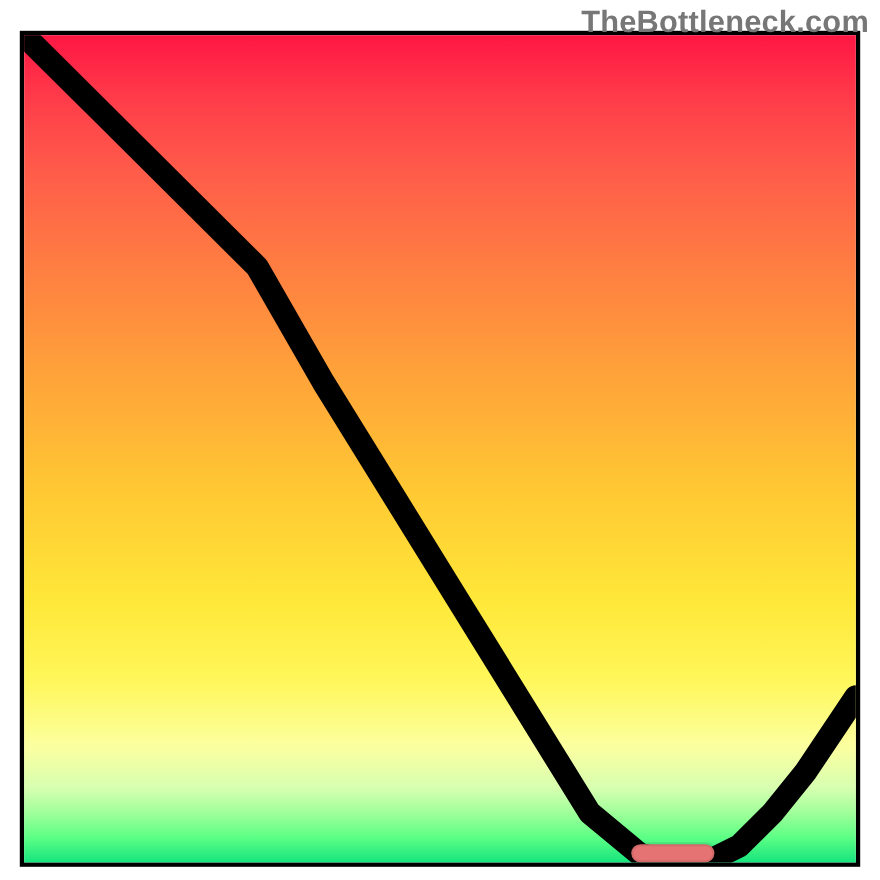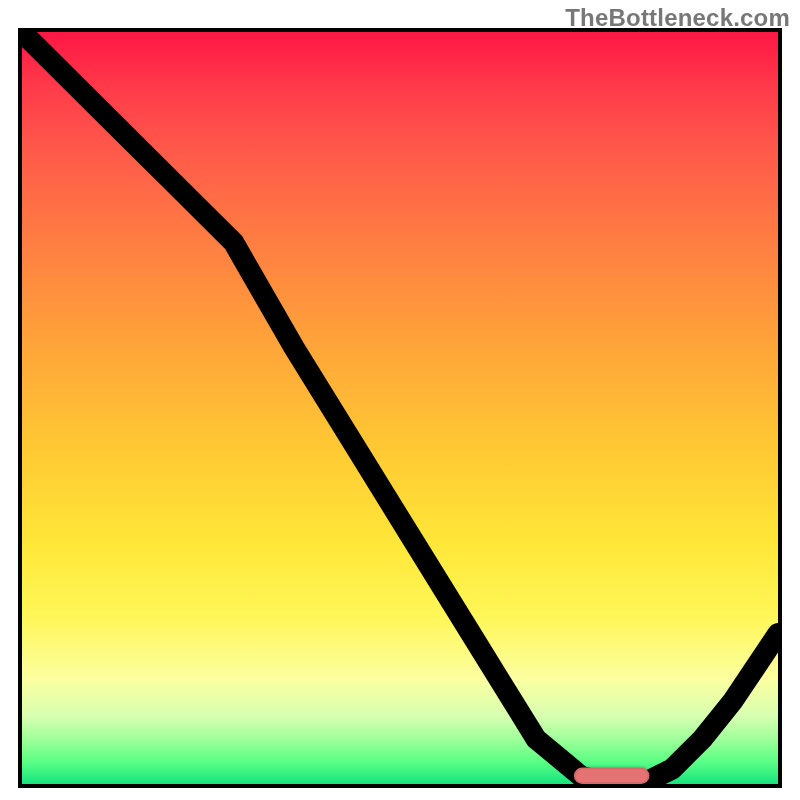--- a/index.html
+++ b/index.html
@@ -12,21 +12,21 @@
   }
   .chart-root {
     position: relative;
     width: 800px;
     height: 800px;
   }
   .watermark {
     position: absolute;
     top: 4px;
     right: 10px;
-    font-size: 24px;
+    font-size: 28px;
     font-weight: bold;
     color: #777;
     letter-spacing: 0.2px;
     z-index: 5;
   }
   .frame {
     position: absolute;
     left: 18px;
     top: 28px;
     width: 764px;

